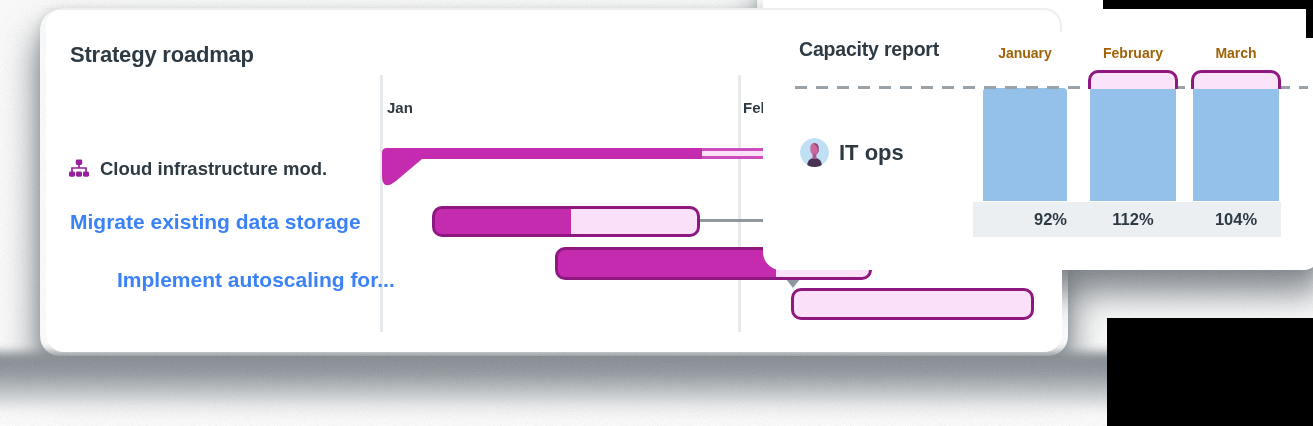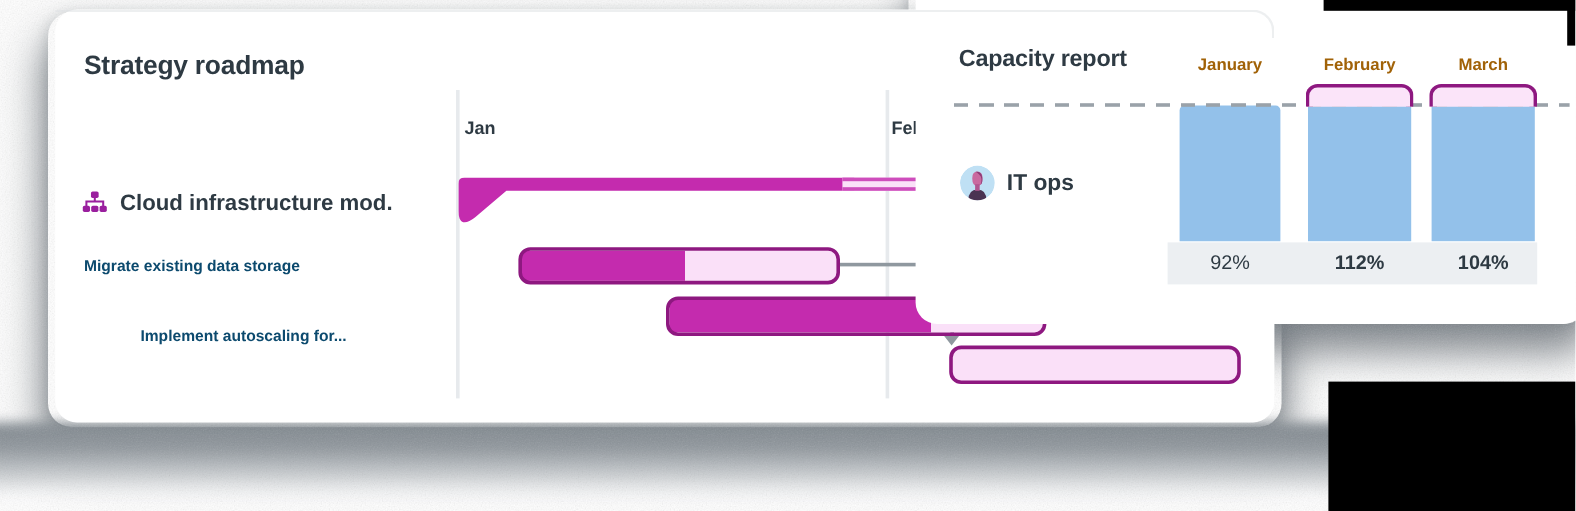--- a/index.html
+++ b/index.html
@@ -21,21 +21,21 @@
   
   #roadmap-card { position:absolute; z-index:2; left:46px; top:8px; width:1016px; height:344px;
     background:#fff; border-radius:18px; }
   .rm-title { position:absolute; left:24px; top:34px; font-size:22px; font-weight:700; letter-spacing:-.2px; color:#2E3A43; }
   .gridline { position:absolute; top:67px; width:3px; height:257px; background:#E7EAED; }
   #grid-jan { left:334px; } #grid-feb { left:692px; }
   .month-label { position:absolute; top:91px; font-size:15px; font-weight:700; color:#2E3A43; }
   #mlabel-jan { left:341px; } #mlabel-feb { left:697px; }
 
   .task-label { position:absolute; left:24px; height:31px; line-height:31px;
-    font-size:13px; font-weight:700; color:#0c4a6e; white-space:nowrap; }
+    font-size:21px; font-weight:700; color:#3b82f6; white-space:nowrap; }
   #tlabel-0 { left:54px; top:143px; height:36px; line-height:36px; font-size:18.5px; color:#2E3A43; }
   #tlabel-1 { top:198px; } #tlabel-2 { top:256px;margin-left:47px; } #tlabel-3 { top:280px; }
   #task-icon-0 { position:absolute; left:22px; top:150px; width:22px; height:22px; }
 
   #summary-bar { position:absolute; left:336px; top:140px; width:330px; height:44px; }
   #summary-tail { position:absolute; left:656px; top:140px; width:112px; height:11px;
     background:#FAE0F8; border-top:3px solid #CE4DBC; border-bottom:3px solid #CE4DBC; }
 
   .gantt-bar { position:absolute; border:3px solid #8E1880; border-radius:10px; }
   #bar-migrate { left:386px; top:198px; width:268px; height:31px;
@@ -64,27 +64,27 @@
   #cbar-0 { left:220px; width:84px; border-radius:4px 4px 0 0; }
   #cbar-1 { left:327px; width:86px; }
   #cbar-2 { left:430px; width:86px; }
   .cap-over { position:absolute; top:92px; height:19px; background:#FBE4F9; z-index:3;
     border:3.5px solid #8E1880; border-bottom:none; border-radius:10px 10px 0 0; }
   #cover-1 { left:325px; width:90px; } #cover-2 { left:428px; width:90px; }
 
   #cap-strip { position:absolute; left:210px; top:224px; width:308px; height:35px; background:#ECEFF2; }
   .cap-pct { position:absolute; top:0; height:35px; line-height:35px; text-align:center;
     font-size:16.5px; color:#2E3A43; }
-  #cpct-0 { left:10px; width:84px; font-weight:400; }
+  #cpct-0 { left:10px; width:84px; font-weight:700;text-align:right; }
   #cpct-1 { left:117px; width:86px; font-weight:700; }
   #cpct-2 { left:220px; width:86px; font-weight:700; }
 
   #cap-avatar { position:absolute; left:37px; top:160px; width:29px; height:29px; }
   #cap-row-label { position:absolute; left:76px; top:160px; height:30px; line-height:30px;
-    font-size:19px; font-weight:700; color:#2E3A43; }
+    font-size:22px; font-weight:700; color:#2E3A43; }
 
   
   #seam { position:absolute; z-index:4; left:46px; top:8px; width:1016px; height:24px;
     border-top:2px solid #DFE2E5; border-right:2px solid #DFE2E5; border-top-right-radius:18px;
     opacity:.55; pointer-events:none; }
   .black-rect { position:absolute; z-index:5; background:#000; }
   #black-top { left:1103px; top:0; width:210px; height:9px; }
   #black-nub { left:1306px; top:0; width:7px; height:38px; }
   #black-bottom { left:1107px; top:318px; width:206px; height:108px; }
 </style>

